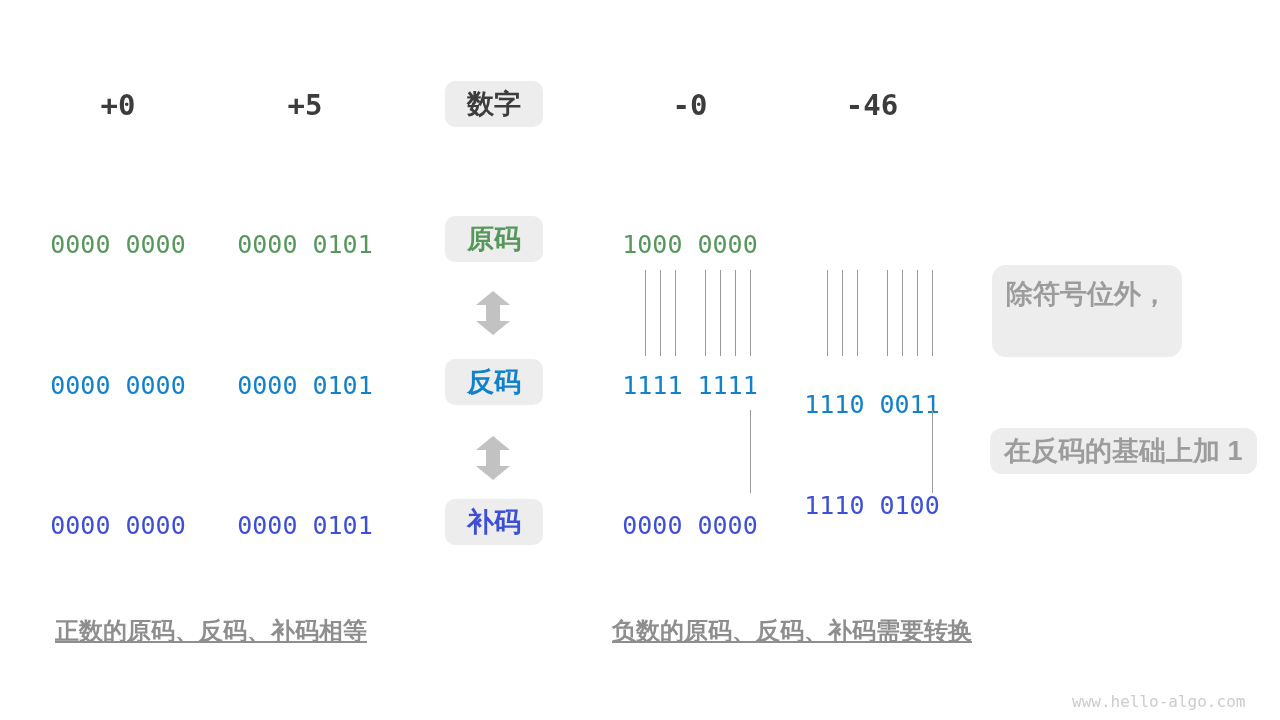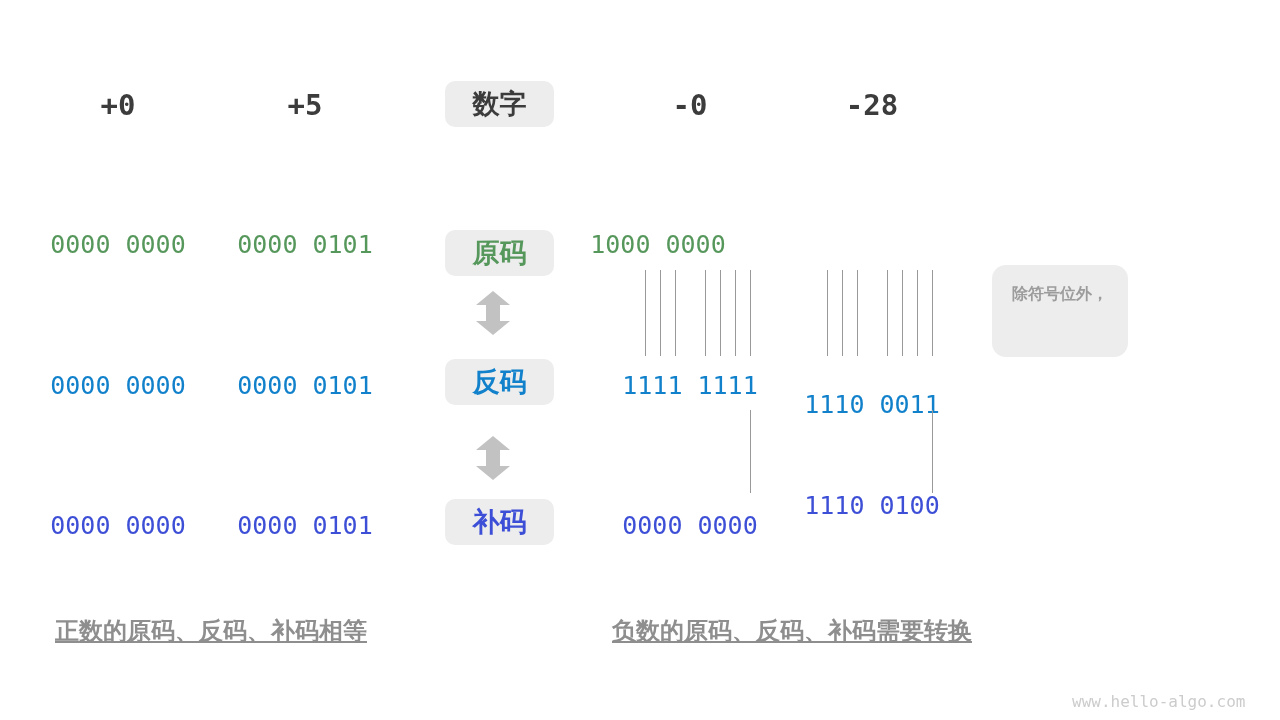--- a/index.html
+++ b/index.html
@@ -45,21 +45,21 @@
     font-size:29px;
     font-weight:bold;
     color:var(--heading);
   }
   .green{color:var(--sign-magnitude);}
   .blue{color:var(--ones-complement);}
   .indigo{color:var(--twos-complement);}
   .label-box{
     position:absolute;
     left:445px;
-    width:109px;
+    width:98px;
     height:46px;
     background:var(--box-bg);
     border-radius:10px;
     display:flex;
     align-items:center;
     justify-content:center;
     font-size:27px;
     font-weight:bold;
   }
   .tick-line{
@@ -74,23 +74,23 @@
     left:476px;
     width:34px;
     height:44px;
   }
   .note-box{
     position:absolute;
     background:var(--box-bg);
     border-radius:14px;
     color:var(--muted-text);
     font-weight:bold;
-    font-size:16px;
+    font-size:27px;
     line-height:38px;
-    padding:10px 20px;
+    padding:10px 14px;
     box-sizing:border-box;
     white-space:nowrap;
   }
   .caption{
     position:absolute;
     font-size:24px;
     font-weight:bold;
     color:var(--caption);
     white-space:nowrap;
     text-decoration:underline;
@@ -104,30 +104,30 @@
   }
 </style>
 </head>
 <body>
 
 <div class="canvas">
 
   <div class="num-head mono" style="left:18px;top:88px">+0</div>
   <div class="num-head mono" style="left:205px;top:88px">+5</div>
   <div class="num-head mono" style="left:590px;top:88px">-0</div>
-  <div class="num-head mono" style="left:772px;top:88px">-28</div>
+  <div class="num-head mono" style="left:772px;top:88px">-46</div>
 
   <div class="label-box" style="top:81px;color:var(--heading)">数字</div>
-  <div class="label-box" style="top:230px;color:var(--sign-magnitude)">原码</div>
+  <div class="label-box" style="top:216px;color:var(--sign-magnitude)">原码</div>
   <div class="label-box" style="top:359px;color:var(--ones-complement)">反码</div>
   <div class="label-box" style="top:499px;color:var(--twos-complement)">补码</div>
 
   <div class="cell mono green" style="left:18px;top:228px">0000 0000</div>
   <div class="cell mono green" style="left:205px;top:228px">0000 0101</div>
-  <div class="cell mono green" style="left:558px;top:228px">1000 0000</div>
+  <div class="cell mono green" style="left:590px;top:228px">1000 0000</div>
 
   <div class="cell mono blue" style="left:18px;top:369px">0000 0000</div>
   <div class="cell mono blue" style="left:205px;top:369px">0000 0101</div>
   <div class="cell mono blue" style="left:590px;top:369px">1111 1111</div>
   <div class="cell mono blue" style="left:772px;top:388px">1110 0011</div>
 
   <div class="cell mono indigo" style="left:18px;top:509px">0000 0000</div>
   <div class="cell mono indigo" style="left:205px;top:509px">0000 0101</div>
   <div class="cell mono indigo" style="left:590px;top:509px">0000 0000</div>
   <div class="cell mono indigo" style="left:772px;top:489px">1110 0100</div>
@@ -153,19 +153,20 @@
   <svg class="arrow" style="top:291px" viewBox="0 0 34 44">
     <polygon points="17,0 34,14 24,14 24,30 34,30 17,44 0,30 10,30 10,14 0,14" fill="var(--arrow)"></polygon>
   </svg>
   <svg class="arrow" style="top:436px" viewBox="0 0 34 44">
     <polygon points="17,0 34,14 24,14 24,30 34,30 17,44 0,30 10,30 10,14 0,14" fill="var(--arrow)"></polygon>
   </svg>
 
   <div class="note-box" style="left:992px;top:265px;height:92px">
     <span style="display:block">除符号位外，</span>
   </div>
+  <div class="note-box" style="left:990px;top:428px;height:46px;line-height:26px;border-radius:12px">在反码的基础上加 1</div>
 
   <div class="caption" style="left:55px;top:615px">正数的原码、反码、补码相等</div>
   <div class="caption" style="left:612px;top:615px">负数的原码、反码、补码需要转换</div>
 
   <div class="watermark mono">www.hello-algo.com</div>
 
 </div>
 
 </body></html>

